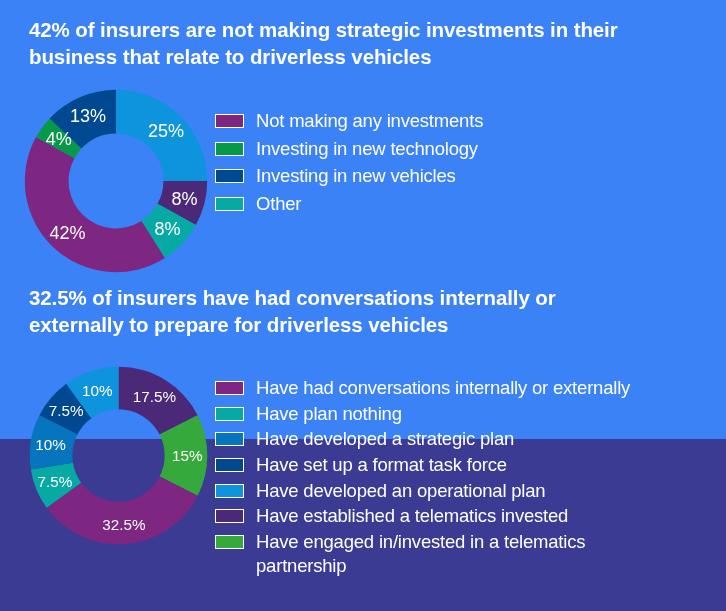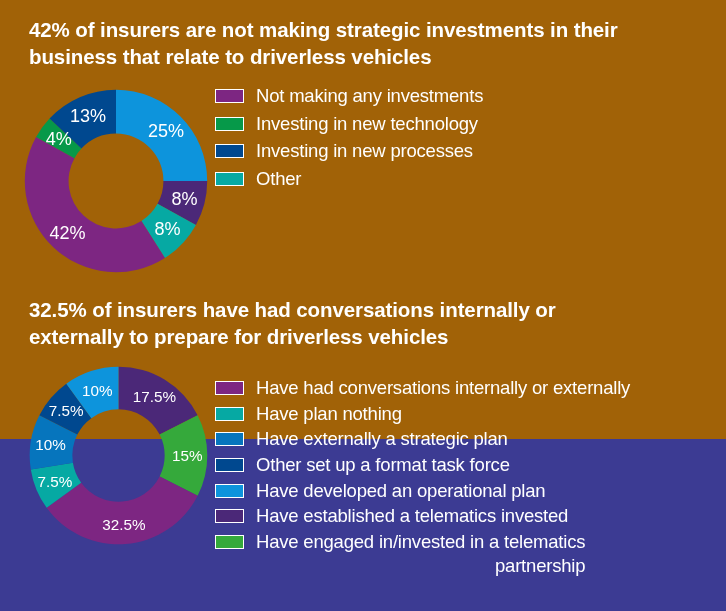--- a/index.html
+++ b/index.html
@@ -2,52 +2,52 @@
 <html><head>
 <meta charset="utf-8">
 <style>
   * { box-sizing: border-box; margin: 0; padding: 0; }
   html, body {
     width: 726px; height: 611px;
     background: #3c3b93;
     font-family: "Liberation Sans", sans-serif;
     overflow: hidden;
   }
-  .page { position: relative; width: 726px; height: 439px; background: #a16207; }
+  .page { position: relative; width: 726px; height: 439px; background: #3b82f6; }
 
   .section-title {
     color: #ffffff;
     font-size: 20.5px;
     font-weight: 600;
     line-height: 1.32;
     letter-spacing: -0.1px;
     white-space: pre-line;
   }
   #section-1-title { position: absolute; left: 29px; top: 16px; width: 660px; }
-  #section-2-title { position: absolute; left: 29px; top: 296px; width: 660px; }
+  #section-2-title { position: absolute; left: 29px; top: 284px; width: 660px; }
 
   .chart-block { position: absolute; }
   #chart-1 { left: 21px; top: 86px; width: 190px; height: 190px; }
   #chart-2 { left: 26px; top: 363px; width: 185px; height: 185px; }
 
   .donut-svg { display: block; width: 100%; height: 100%; overflow: visible; }
 
   .slice-label {
     font-family: "Liberation Sans", sans-serif;
     fill: #ffffff;
     font-size: 19px;
     font-weight: 500;
     text-anchor: middle;
     dominant-baseline: central;
   }
   #chart-2 .slice-label { font-size: 16.5px; }
 
   .legend { position: absolute; }
-  #legend-1 { left: 215px; top: 84px; }
-  #legend-2 { left: 215px; top: 376px; text-align: right; }
+  #legend-1 { left: 215px; top: 109px; }
+  #legend-2 { left: 215px; top: 376px; }
 
   .legend-item {
     display: flex;
     align-items: flex-start;
     margin-bottom: 3px;
   }
   .legend-swatch {
     width: 29px;
     height: 14px;
     border: 1.5px solid #ffffff;
@@ -99,21 +99,21 @@
       <div class="legend-item">
         <span class="legend-swatch" style="background: rgb(125, 38, 130);"></span>
         <span class="legend-label">Not making any investments</span>
       </div>
       <div class="legend-item">
         <span class="legend-swatch" style="background: rgb(6, 153, 73);"></span>
         <span class="legend-label">Investing in new technology</span>
       </div>
       <div class="legend-item">
         <span class="legend-swatch" style="background: rgb(0, 72, 143);"></span>
-        <span class="legend-label">Investing in new processes</span>
+        <span class="legend-label">Investing in new vehicles</span>
       </div>
       <div class="legend-item">
         <span class="legend-swatch" style="background: rgb(6, 169, 163);"></span>
         <span class="legend-label">Other</span>
       </div>
     </div>
 
   <h2 class="section-title" id="section-2-title">32.5% of insurers have had conversations internally or
 externally to prepare for driverless vehicles</h2>
 
@@ -144,25 +144,25 @@
       <div class="legend-item">
         <span class="legend-swatch" style="background: rgb(125, 38, 130);"></span>
         <span class="legend-label">Have had conversations internally or externally</span>
       </div>
       <div class="legend-item">
         <span class="legend-swatch" style="background: rgb(6, 169, 163);"></span>
         <span class="legend-label">Have plan nothing</span>
       </div>
       <div class="legend-item">
         <span class="legend-swatch" style="background: rgb(6, 117, 189);"></span>
-        <span class="legend-label">Have externally a strategic plan</span>
+        <span class="legend-label">Have developed a strategic plan</span>
       </div>
       <div class="legend-item">
         <span class="legend-swatch" style="background: rgb(0, 72, 143);"></span>
-        <span class="legend-label">Other set up a format task force</span>
+        <span class="legend-label">Have set up a format task force</span>
       </div>
       <div class="legend-item">
         <span class="legend-swatch" style="background: rgb(13, 148, 220);"></span>
         <span class="legend-label">Have developed an operational plan</span>
       </div>
       <div class="legend-item">
         <span class="legend-swatch" style="background: rgb(75, 40, 120);"></span>
         <span class="legend-label">Have established a telematics invested</span>
       </div>
       <div class="legend-item">

